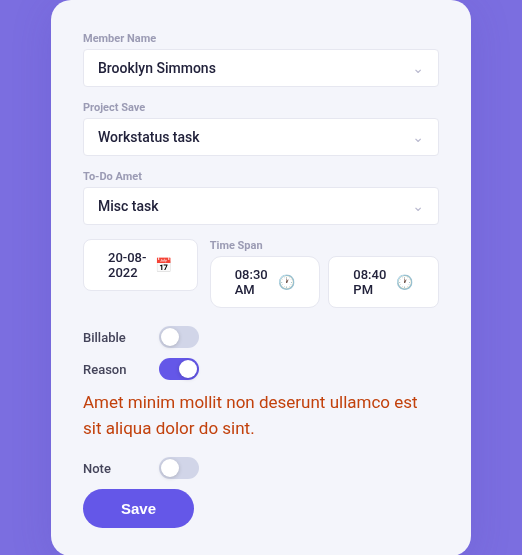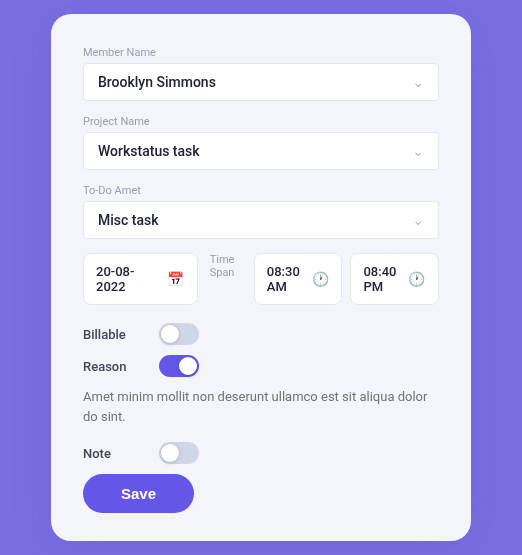--- a/index.html
+++ b/index.html
@@ -24,21 +24,21 @@
       color: #22223b;
       margin-bottom: 22px;
     }
     .field-group {
       margin-bottom: 14px;
     }
     .field-label {
       font-size: 11px;
       color: #9b9bb4;
       margin-bottom: 4px;
-      font-weight: 400;
+      font-weight: 700;
     }
     .select-field {
       background: #fff;
       border: 1px solid #e6e7f0;
       border-radius: 4px;
       padding: 10px 14px;
       font-size: 14px;
       color: #22223b;
       font-weight: 500;
       display: flex;
@@ -87,22 +87,22 @@
       justify-content: flex-end;
     }
     .toggle-knob {
       width: 18px;
       height: 18px;
       border-radius: 50%;
       background: #fff;
       box-shadow: 0 1px 4px rgba(0,0,0,0.18);
     }
     .reason-text {
-      font-size: 13px;
-      color: #737373;
+      font-size: 17px;
+      color: #c2410c;
       margin-bottom: 16px;
       line-height: 1.5;
       margin-top: 4px;
     }
     .save-btn {
       background: #6457e8;
       color: #fff;
       border: none;
       border-radius: 24px;
       padding: 11px 38px;
@@ -117,21 +117,21 @@
     }
     .dt-col .field-label {
       font-size: 11px;
       color: #9b9bb4;
       margin-bottom: 4px;
     }
     .dt-box {
       background: #fff;
       border: 1px solid #e6e7f0;
       border-radius: 8px;
-      padding: 10px 12px;
+      padding: 10px 24px;
       font-size: 13px;
       color: #22223b;
       font-weight: 500;
       display: flex;
       align-items: center;
       justify-content: space-between;
       gap: 6px;
       cursor: pointer;
       width: 100%;
     }
@@ -144,21 +144,21 @@
 
   <div class="field-group">
     <div class="field-label">Member Name</div>
     <div class="select-field">
       <span>Brooklyn Simmons</span>
       <span class="chevron">⌄</span>
     </div>
   </div>
 
   <div class="field-group">
-    <div class="field-label">Project Name</div>
+    <div class="field-label">Project Save</div>
     <div class="select-field">
       <span>Workstatus task</span>
       <span class="chevron">⌄</span>
     </div>
   </div>
 
   <div class="field-group">
     <div class="field-label">To-Do Amet</div>
     <div class="select-field">
       <span>Misc task</span>
@@ -166,24 +166,24 @@
     </div>
   </div>
 
   <div style="display:flex; gap:12px; margin-bottom:18px;">
     <div class="dt-col">
       <div class="dt-box">
         <span>20-08-2022</span>
         <span class="icon-small">📅</span>
       </div>
     </div>
-    <div style="flex:2; display:flex; flex-direction:row;justify-content:space-between;">
+    <div style="flex:2; display:flex; flex-direction:column;justify-content:space-between;">
       <div class="field-label">Time Span</div>
       <div style="display:flex; gap:8px;">
-        <div class="dt-box" style="flex:1;">
+        <div class="dt-box" style="flex:1;border-radius:11px;">
           <span>08:30 AM</span>
           <span class="icon-small">🕐</span>
         </div>
         <div class="dt-box" style="flex:1;">
           <span>08:40 PM</span>
           <span class="icon-small">🕐</span>
         </div>
       </div>
     </div>
   </div>

